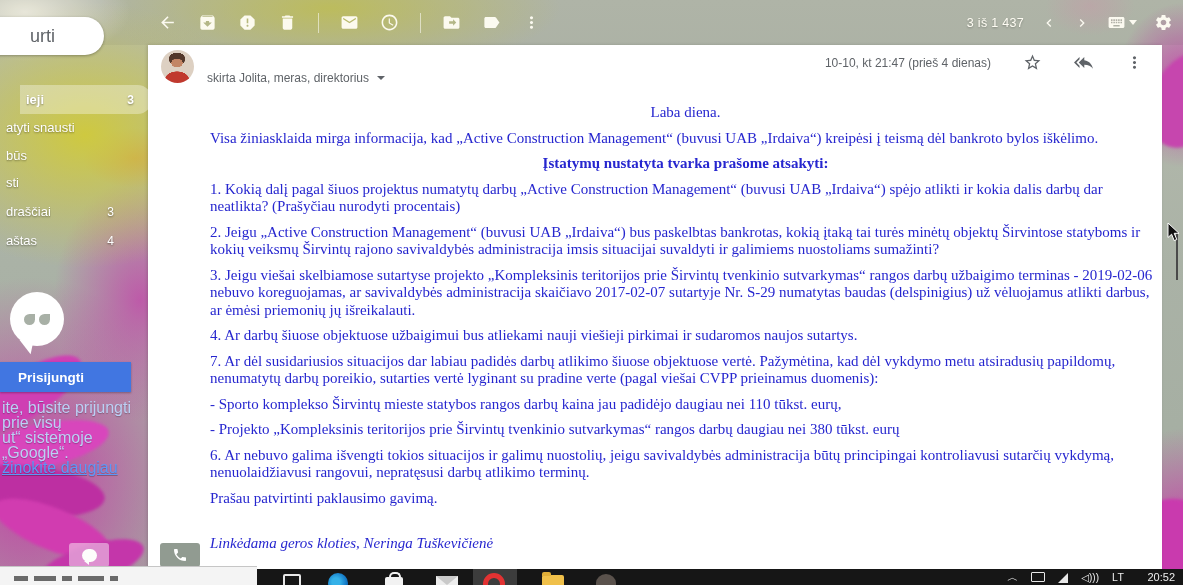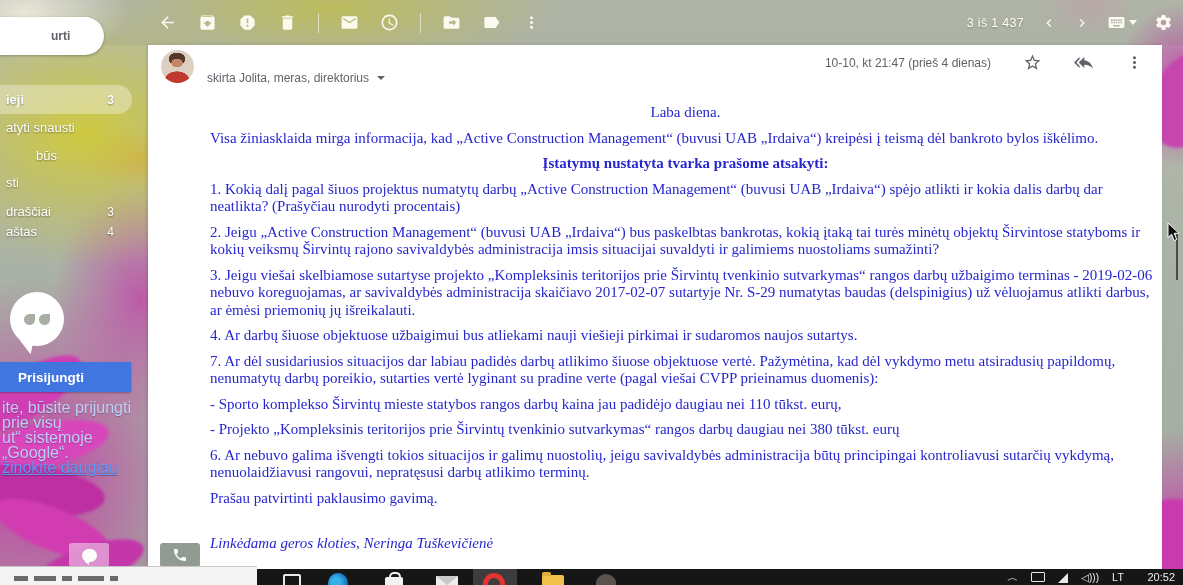--- a/index.html
+++ b/index.html
@@ -38,27 +38,27 @@
   .ic-sm { width:16px; height:16px; }
   .tb .btn { cursor:pointer; opacity:.96; display:flex; align-items:center; }
   .tb-div { width:1px; height:20px; background:rgba(255,255,253,.55); }
   .tb-counter { font-size:12.5px; letter-spacing:.3px; text-shadow:0 1px 2px rgba(0,0,0,.25); white-space:nowrap; }
   .caret-dn { width:0; height:0; border-left:4px solid transparent; border-right:4px solid transparent; border-top:5px solid #fffdf4; margin-left:3px; }
 
   
   .sidebar { position:absolute; left:0; top:0; width:148px; height:585px; z-index:3; }
   .compose { position:absolute; left:-18px; top:17px; width:122px; height:38px; background:#fff; border-radius:0 24px 24px 0;
              box-shadow:0 1px 3px rgba(0,0,0,.3); display:flex; align-items:center; cursor:pointer; }
-  .compose span { margin-left:69px; font-size:12px; font-weight:bold; color:#5f6368; }
+  .compose span { margin-left:48px; font-size:18px; font-weight:normal; color:#5f6368; }
   .sb-item { position:absolute; left:0; width:132px; height:29px; display:flex; align-items:center; cursor:pointer;
              color:#fff; font-size:13px; text-shadow:0 1px 2px rgba(0,0,0,.4); }
   .sb-item .lb { margin-left:6px; white-space:nowrap; overflow:hidden; }
   .sb-item .ct { position:absolute; right:18px; font-size:12px; }
   .sb-item.active { background:rgba(255,255,255,.34); border-radius:0 16px 16px 0; font-weight:bold; }
-  .sb-i0 { top:85px; } .sb-i1 { top:113px; } .sb-i2 { top:141px;padding-left:30px; } .sb-i3 { top:168px; } .sb-i4 { top:197px; } .sb-i5 { top:217px; }
+  .sb-i0 { top:85px;margin-left:20px; } .sb-i1 { top:113px; } .sb-i2 { top:141px; } .sb-i3 { top:168px; } .sb-i4 { top:197px; } .sb-i5 { top:226px; }
 
   
   .hg-bubble { position:absolute; left:10px; top:292px; width:54px; height:54px; background:#fff; border-radius:50%;
                display:flex; align-items:center; justify-content:center; }
   .hg-bubble::after { content:""; position:absolute; left:8px; bottom:-7px; width:0; height:0;
                border-left:14px solid transparent; border-top:12px solid #fff; transform:rotate(12deg); }
   .hq { width:11px; height:11px; background:#a8b0a6; border-radius:6px 6px 6px 0; display:inline-block; margin:0 2px; transform:rotate(180deg); }
   .hg-signin { position:absolute; left:0; top:362px; width:131px; height:30px; background:#4176e1; color:#fff;
                font-size:13.5px; font-weight:bold; display:flex; align-items:center; cursor:pointer;
                box-shadow:0 1px 2px rgba(0,0,0,.3); }

